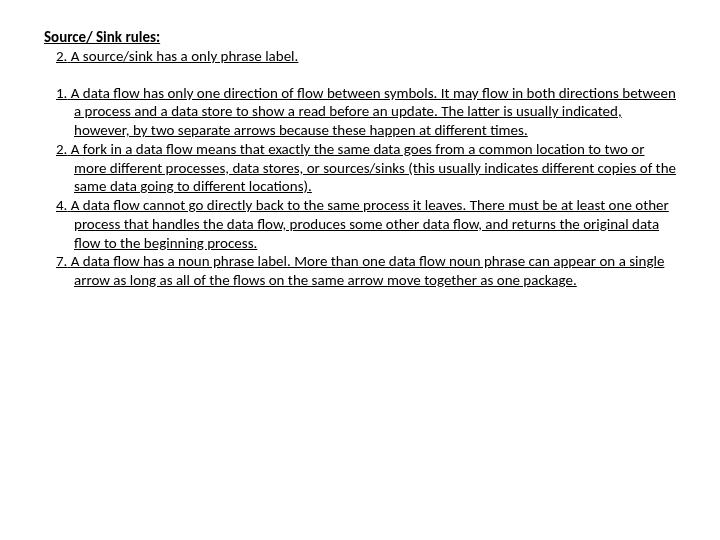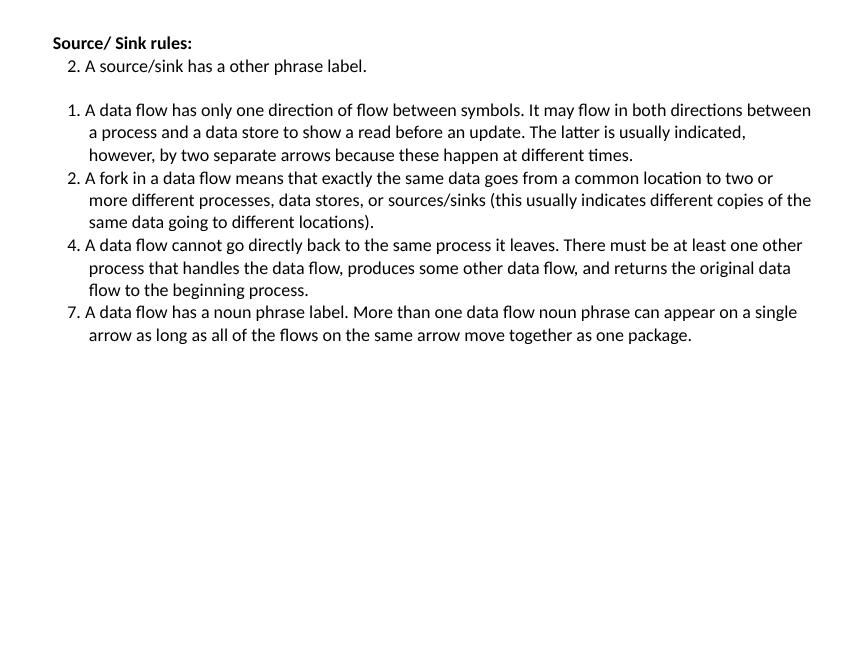--- a/index.html
+++ b/index.html
@@ -6,33 +6,33 @@
   body {
     width: 720px;
     height: 540px;
     background: #ffffff;
     font-family: Calibri, Arial, sans-serif;
     font-size: 15px;
     line-height: 1.25;
     color: #000;
     padding: 28px 44px 20px 44px;
   }
-  .section { margin-bottom: 18px; }
+  .section { margin-bottom: 18px; text-decoration: underline; }
   .heading { font-weight: bold; }
   .item { padding-left: 30px; text-indent: -18px; margin-bottom: 0; }
   .num { display: inline; }
 </style>
 </head>
 <body>
 
 <div class="section">
   <div class="heading">Source/ Sink rules:</div>
   <div class="item">
     <span class="num">2.</span>
-    <span>A source/sink has a other phrase label.</span>
+    <span>A source/sink has a only phrase label.</span>
   </div>
 </div>
 
 <div class="section">
   <div class="item">
     <span class="num">1.</span>
     <span>A data flow has only one direction of flow between symbols. It may flow in both directions between a process and a data store to show a read before an update. The latter is usually indicated, however, by two separate arrows because these happen at different times.</span>
   </div>
   <div class="item">
     <span class="num">2.</span>

